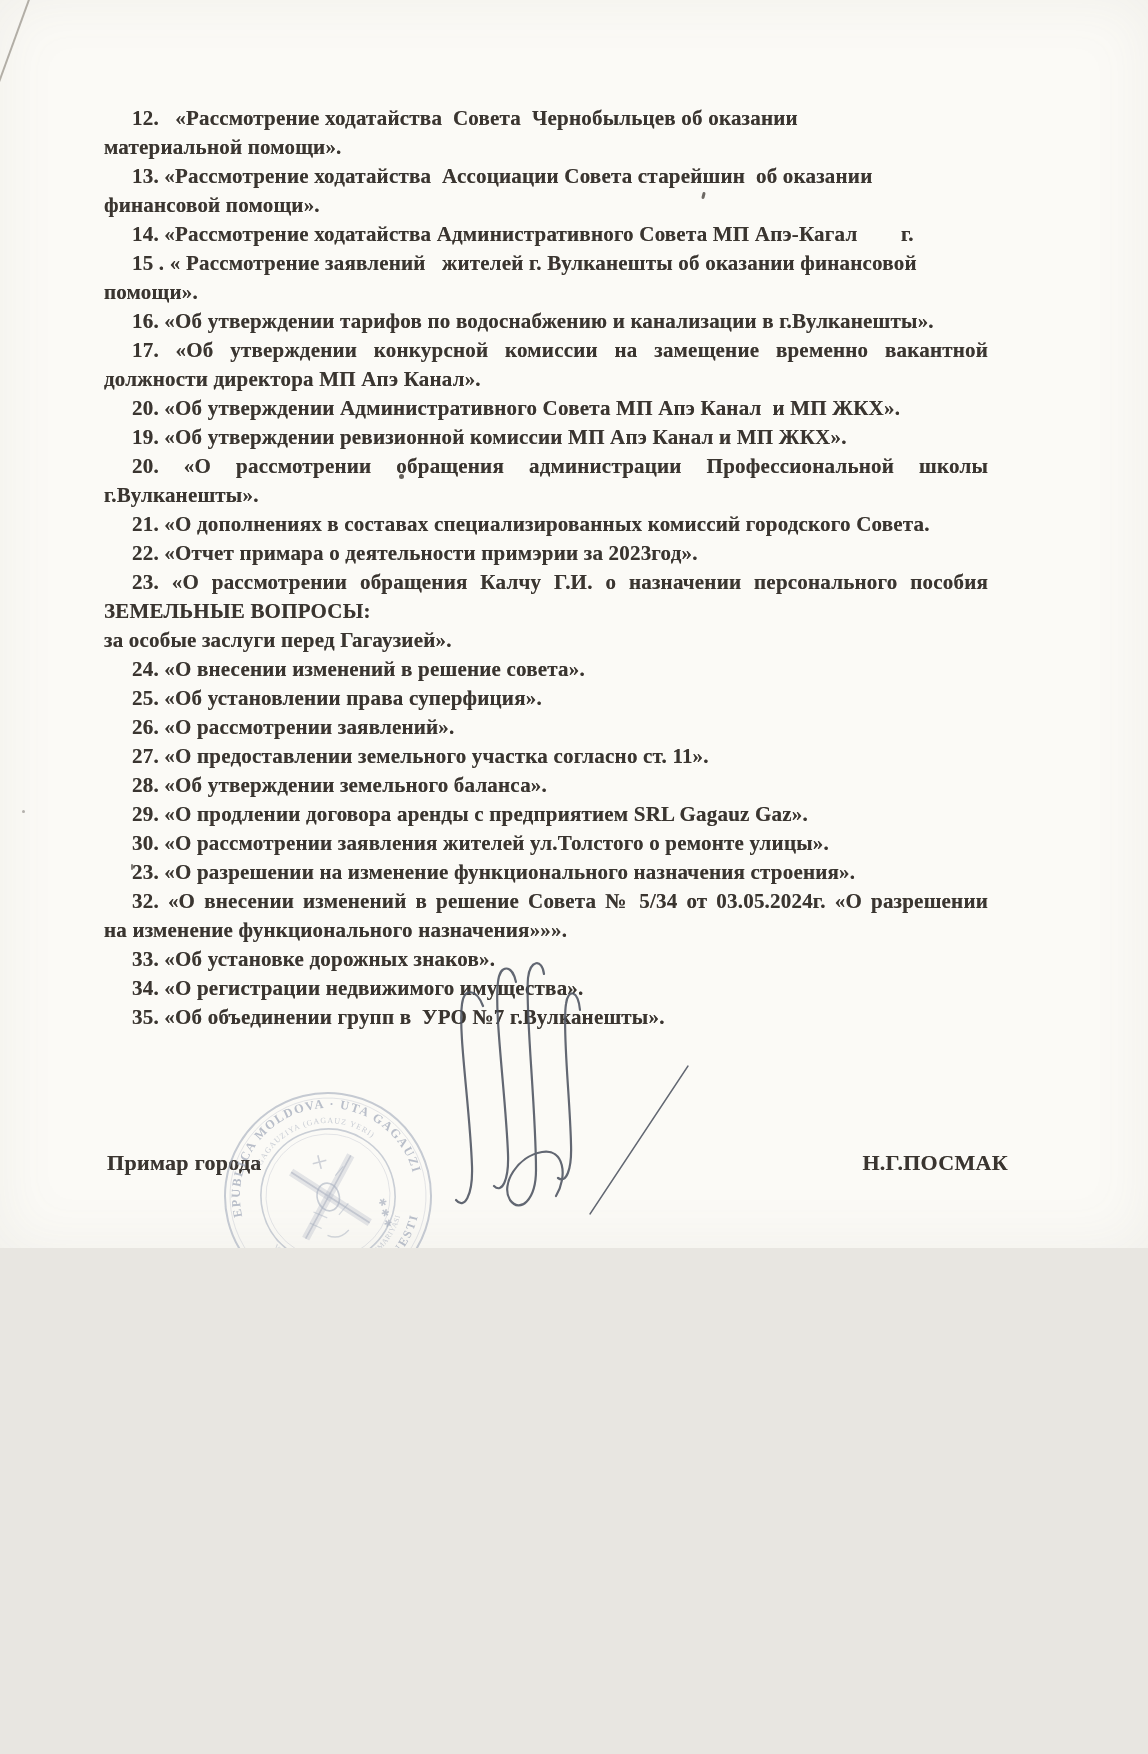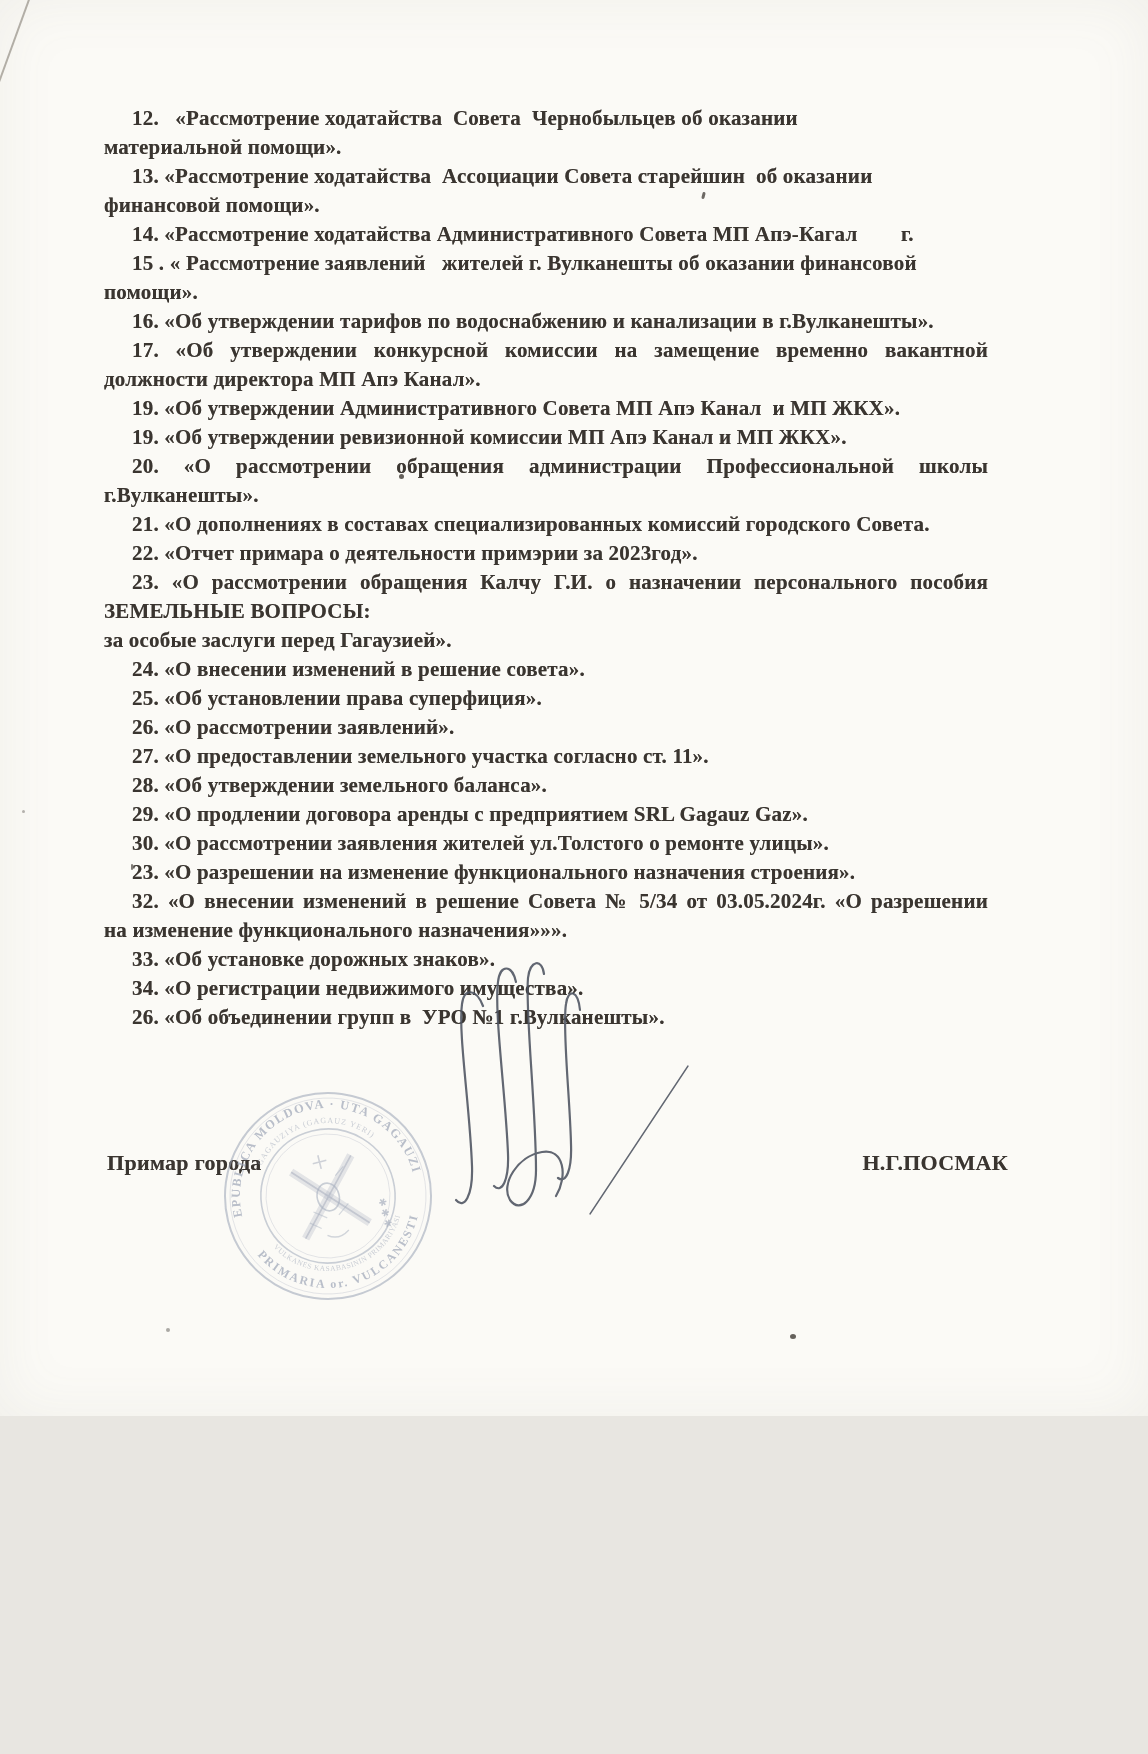--- a/index.html
+++ b/index.html
@@ -1,18 +1,18 @@
 <!DOCTYPE html>
 <html><head>
 <meta charset="utf-8">
 <style>
   html,body{margin:0;padding:0;background:#e8e6e1;}
   .page{
     position:relative;
-    width:1148px;height:1416px;
+    width:1148px;height:1248px;
     background:#fbfaf6;
     overflow:hidden;
     font-family:"Liberation Serif","DejaVu Serif",serif;
     box-shadow:inset 0 0 60px rgba(120,115,105,.08);
   }
   .doc-lines{
     position:absolute;left:104px;top:104px;width:884px;
     font-size:21px;line-height:29px;font-weight:700;
     color:#3a3530;letter-spacing:.2px;
     text-shadow:0 0 .5px rgba(58,53,48,.55);
@@ -56,42 +56,42 @@
       <div class="ln ind">12.   «Рассмотрение ходатайства  Совета  Чернобыльцев об оказании</div>
       <div class="ln">материальной помощи».</div>
       <div class="ln ind">13. «Рассмотрение ходатайства  Ассоциации Совета старейшин  об оказании</div>
       <div class="ln">финансовой помощи».</div>
       <div class="ln ind">14. «Рассмотрение ходатайства Административного Совета МП Апэ-Кагал        г.</div>
       <div class="ln ind">15 . « Рассмотрение заявлений   жителей г. Вулканешты об оказании финансовой</div>
       <div class="ln">помощи».</div>
       <div class="ln ind">16. «Об утверждении тарифов по водоснабжению и канализации в г.Вулканешты».</div>
       <div class="ln ind just">17. «Об утверждении конкурсной комиссии на замещение временно вакантной</div>
       <div class="ln">должности директора МП Апэ Канал».</div>
-      <div class="ln ind">19. «Об утверждении Административного Совета МП Апэ Канал  и МП ЖКХ».</div>
+      <div class="ln ind">20. «Об утверждении Административного Совета МП Апэ Канал  и МП ЖКХ».</div>
       <div class="ln ind">19. «Об утверждении ревизионной комиссии МП Апэ Канал и МП ЖКХ».</div>
       <div class="ln ind just">20.  «О рассмотрении обращения администрации Профессиональной школы</div>
       <div class="ln">г.Вулканешты».</div>
       <div class="ln ind">21. «О дополнениях в составах специализированных комиссий городского Совета.</div>
       <div class="ln ind">22. «Отчет примара о деятельности примэрии за 2023год».</div>
       <div class="ln ind just">23. «О рассмотрении обращения Калчу Г.И. о назначении персонального пособия</div>
       <div class="ln hdr">ЗЕМЕЛЬНЫЕ ВОПРОСЫ:</div>
       <div class="ln">за особые заслуги перед Гагаузией».</div>
       <div class="ln ind">24. «О внесении изменений в решение совета».</div>
       <div class="ln ind">25. «Об установлении права суперфиция».</div>
       <div class="ln ind">26. «О рассмотрении заявлений».</div>
       <div class="ln ind">27. «О предоставлении земельного участка согласно ст. 11».</div>
       <div class="ln ind">28. «Об утверждении земельного баланса».</div>
       <div class="ln ind">29. «О продлении договора аренды с предприятием SRL Gagauz Gaz».</div>
       <div class="ln ind">30. «О рассмотрении заявления жителей ул.Толстого о ремонте улицы».</div>
       <div class="ln ind">23. «О разрешении на изменение функционального назначения строения».</div>
       <div class="ln ind just">32. «О внесении изменений в решение Совета № 5/34  от 03.05.2024г. «О разрешении</div>
       <div class="ln">на изменение функционального назначения»»».</div>
       <div class="ln ind">33. «Об установке дорожных знаков».</div>
       <div class="ln ind">34. «О регистрации недвижимого имущества».</div>
-      <div class="ln ind">26. «Об объединении групп в  УРО №1 г.Вулканешты».</div>
+      <div class="ln ind">35. «Об объединении групп в  УРО №7 г.Вулканешты».</div>
     </div>
 
   <div class="sig-label sig-left">Примар города</div>
   <div class="sig-label sig-right">Н.Г.ПОСМАК</div>
 
   <svg class="stamp" width="256" height="256" viewBox="0 0 256 256">
     <defs>
       <path id="arcTop" d="M40,128 A88,88 0 0 1 216,128"></path>
       <path id="arcBot" d="M36,128 A92,92 0 0 0 220,128"></path>
       <path id="arcInTop" d="M55,128 A73,73 0 0 1 201,128"></path>

